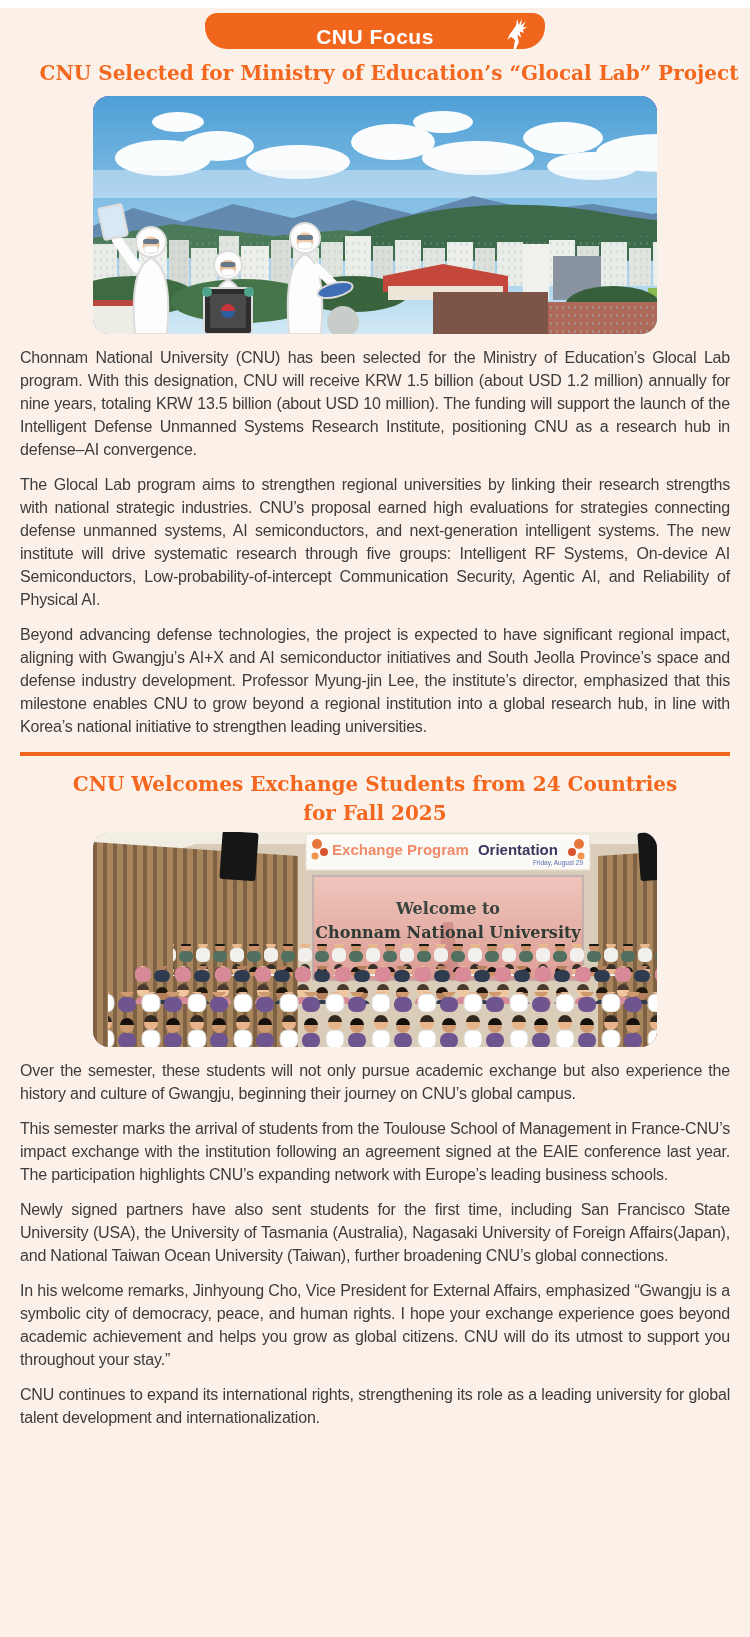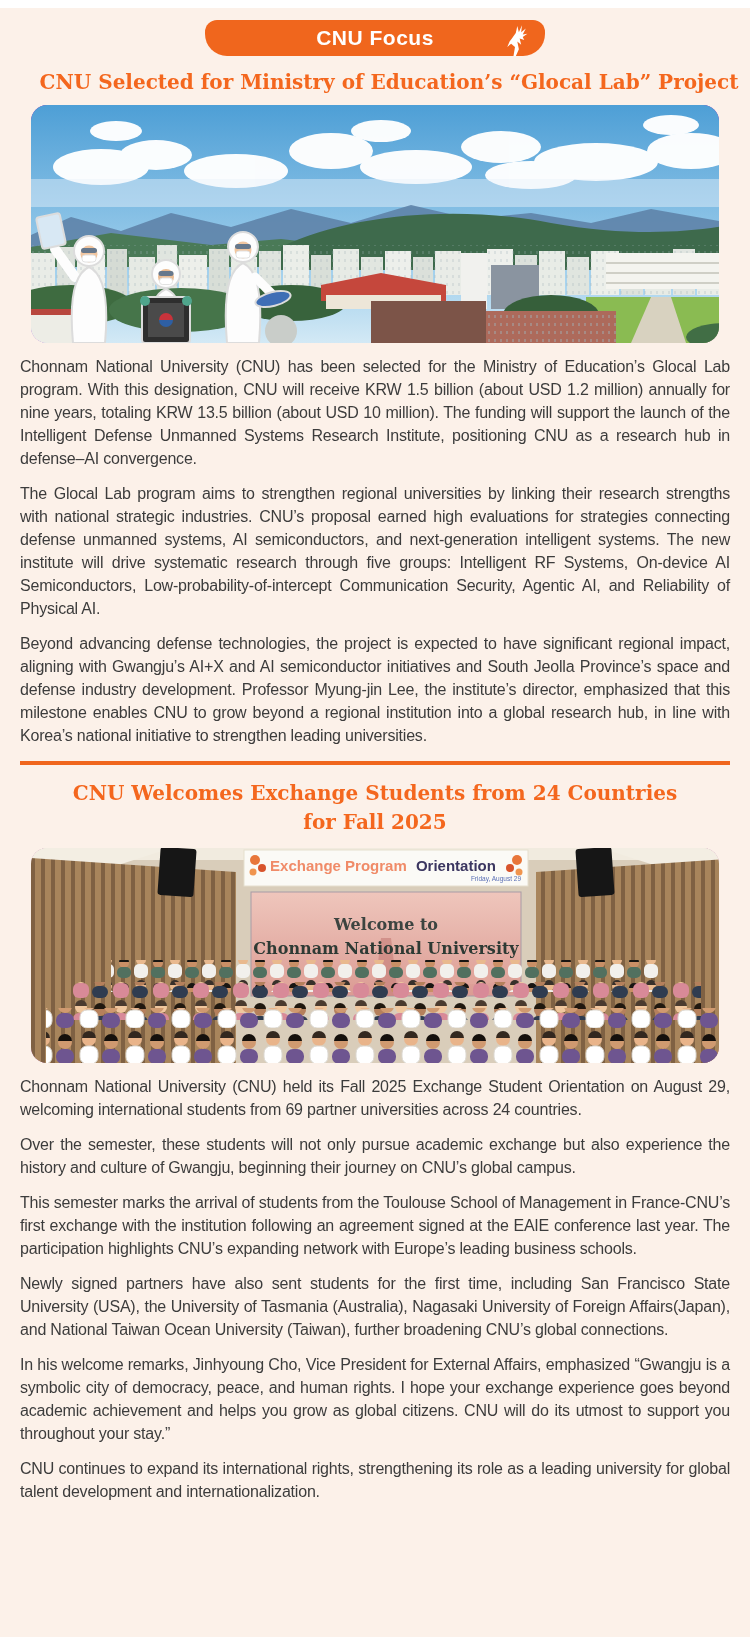--- a/index.html
+++ b/index.html
@@ -3,36 +3,36 @@
 <meta charset="utf-8">
 <style>
   html,body{margin:0;padding:0;background:#ffffff;}
   .page{
     width:750px;height:1637px;overflow:hidden;position:relative;
     background:#FCF1E9;
     font-family:"Liberation Sans",sans-serif;
   }
   .top-strip{height:8px;background:#ffffff;}
   .focus-tab{
-    width:340px;height:36px;margin:12px auto;position:relative;
+    width:340px;height:36px;margin:5px auto;position:relative;
     background:#F0661D;border-radius:12px 12px 22px 22px;
-    display:flex;align-items:center;justify-content:center;
+    display:flex;align-items:flex-end;justify-content:center;
   }
   .focus-tab .tab-label{
     color:#ffffff;font-weight:bold;font-size:21px;letter-spacing:.5px;
   }
   .focus-tab .mascot{position:absolute;right:16px;top:3px;width:28px;height:34px;}
   h1.headline,h2.headline{
     font-family:"DejaVu Serif",serif;font-weight:bold;color:#F4671E;
     text-align:center;margin:10px auto 8px;font-size:20px;line-height:29px;
   }
   h1.headline{white-space:nowrap;margin-left:28px;}
-  h2.headline{max-width:620px;margin:14px auto 11px;}
+  h2.headline{max-width:620px;margin:14px auto 4px;}
   .photo{
-    width:688px;margin:0 auto 12px;border-radius:16px;overflow:hidden;
+    width:564px;margin:0 auto 12px;border-radius:16px;overflow:hidden;
     display:block;line-height:0;background:#a21caf;
   }
   .body-text{width:710px;margin:8px auto;}
   .body-text p{
     margin:0 0 12px;font-size:16px;line-height:23px;letter-spacing:-0.2px;
     text-align:justify;color:#3C3C3C;
   }
   .section-divider{width:710px;height:4px;background:#F0661D;margin:14px auto 12px;border:none;}
 </style>
 </head>
@@ -254,20 +254,19 @@
 
       <g>
         <rect x="80" y="112" width="550" height="32" fill="url(#crA)"></rect>
         <rect x="40" y="134" width="630" height="38" fill="url(#crB)"></rect>
         <rect x="15" y="160" width="680" height="55" fill="url(#crC)"></rect>
       </g>
     </svg>
   </div>
 
   <div class="body-text">
-    <p>Chonnam National University (CNU) held its Fall 2025 Exchange Student Orientation on August 29, welcoming international students from 69 partner universities across 24 countries.</p>
     <p>Over the semester, these students will not only pursue academic exchange but also experience the history and culture of Gwangju, beginning their journey on CNU’s global campus.</p>
-    <p>This semester marks the arrival of students from the Toulouse School of Management in France-CNU’s first exchange with the institution following an agreement signed at the EAIE conference last year. The participation highlights CNU’s expanding network with Europe’s leading business schools.</p>
+    <p>This semester marks the arrival of students from the Toulouse School of Management in France-CNU’s impact exchange with the institution following an agreement signed at the EAIE conference last year. The participation highlights CNU’s expanding network with Europe’s leading business schools.</p>
     <p>Newly signed partners have also sent students for the first time, including San Francisco State University (USA), the University of Tasmania (Australia), Nagasaki University of Foreign Affairs(Japan), and National Taiwan Ocean University (Taiwan), further broadening CNU’s global connections.</p>
     <p>In his welcome remarks, Jinhyoung Cho, Vice President for External Affairs, emphasized “Gwangju is a symbolic city of democracy, peace, and human rights. I hope your exchange experience goes beyond academic achievement and helps you grow as global citizens. CNU will do its utmost to support you throughout your stay.”</p>
     <p>CNU continues to expand its international rights, strengthening its role as a leading university for global talent development and internationalization.</p>
   </div>
 </div>
 
 </body></html>

